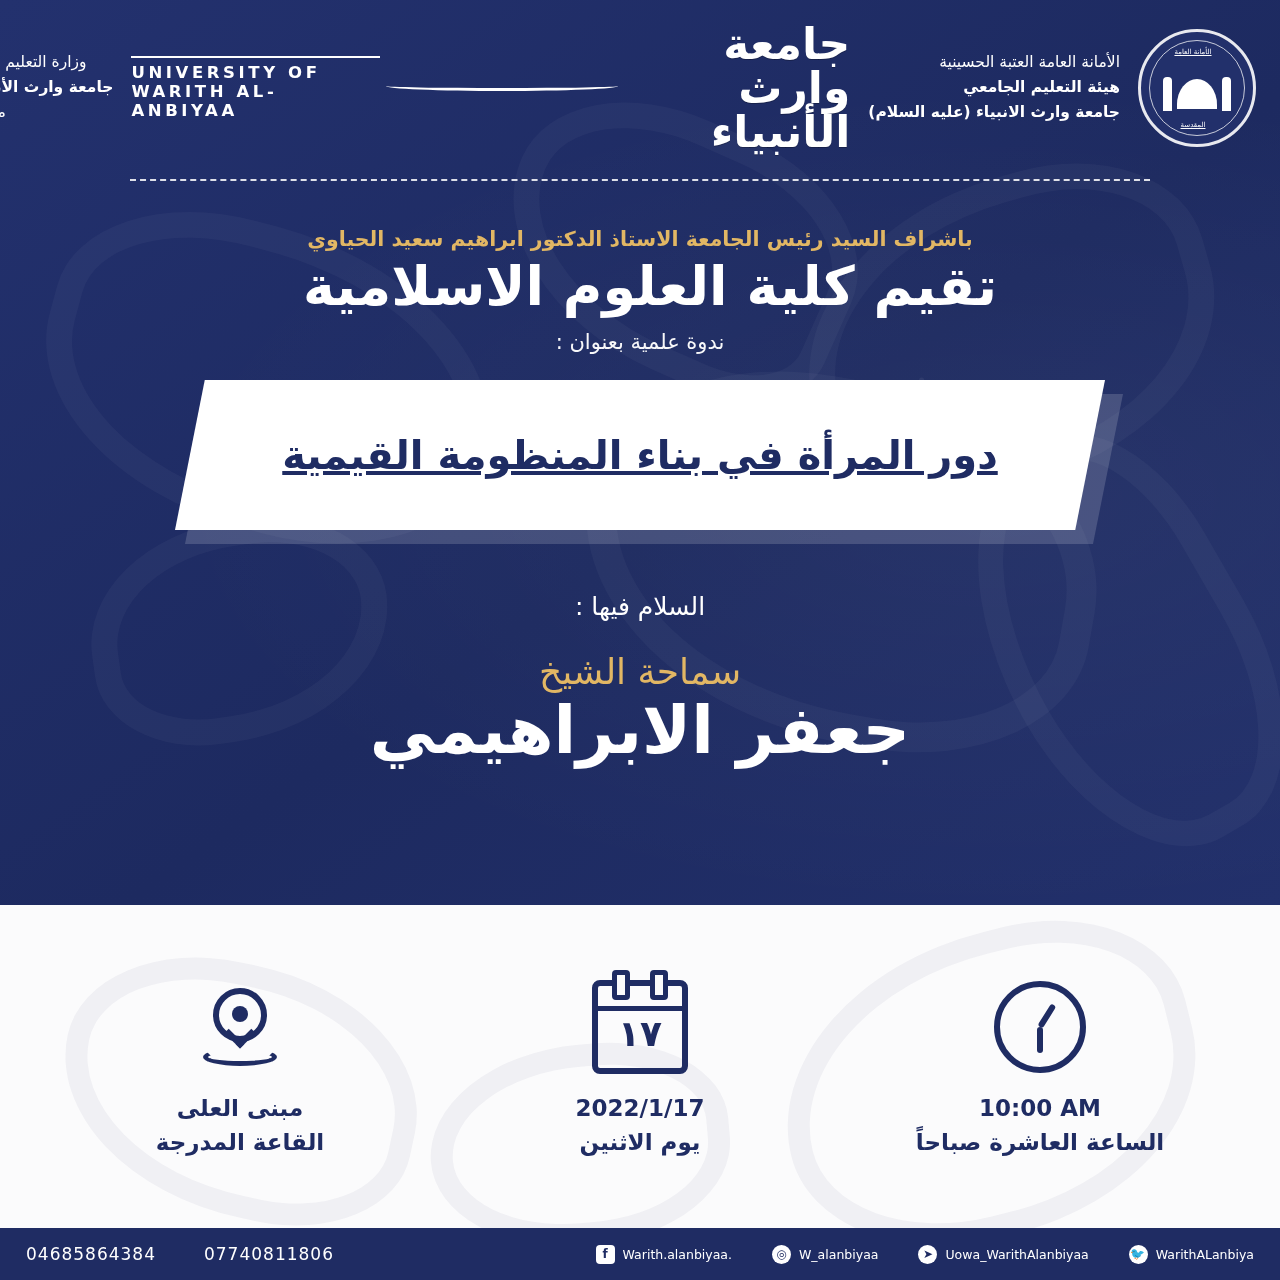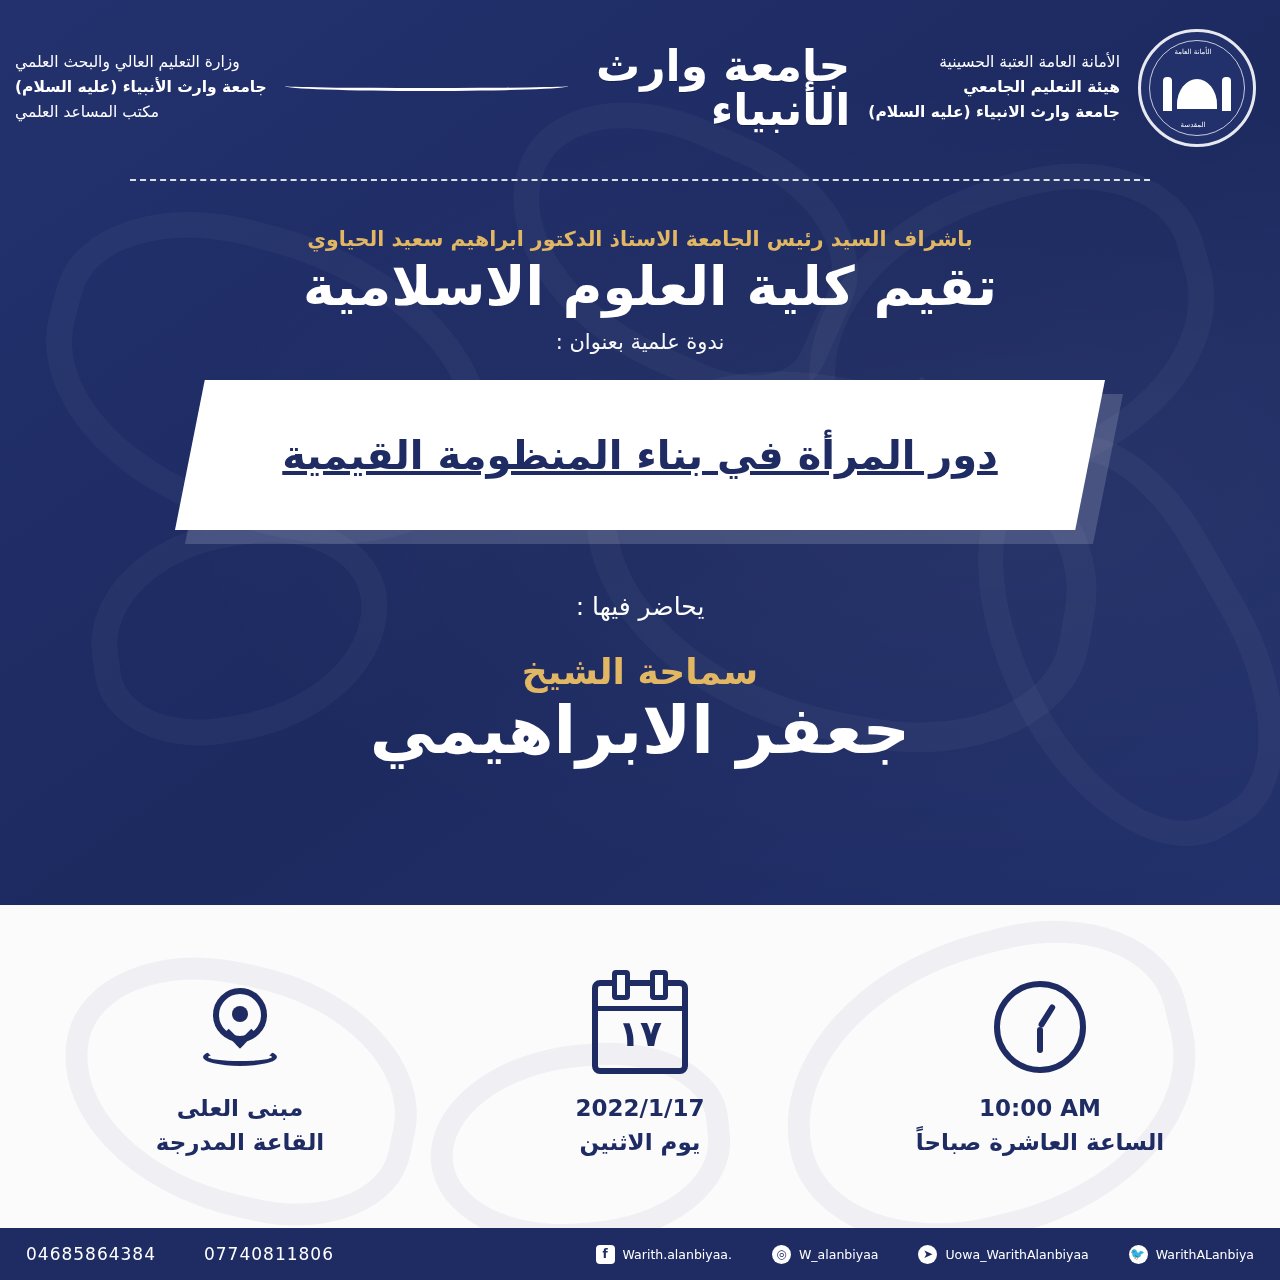--- a/index.html
+++ b/index.html
@@ -58,21 +58,21 @@
   }
   .seal.right { order: 0; }
   .seal-inner {
     width: 96px; height: 96px; border-radius: 50%;
     border: 1px solid rgba(255,255,255,0.75);
     display: flex; align-items: flex-end; justify-content: center;
     position: relative; overflow: hidden;
   }
   .seal-text-top, .seal-text-bot {
     position: absolute; left: 0; right: 8px; text-align: center;
-    color: #fff; font-size: 7px; letter-spacing: .4px;
+    color: #fff; font-size: 7px; letter-spacing: .4px; text-decoration: underline;
   }
   .seal-text-top { top: 7px; }
   .seal-text-bot { bottom: 6px; }
   .dome {
     width: 40px; height: 30px; background: #fff;
     border-radius: 50% 50% 0 0 / 85% 85% 0 0;
     margin-bottom: 26px; position: relative;
   }
   .dome::before, .dome::after {
     content: ""; position: absolute; bottom: -2px;
@@ -167,21 +167,21 @@
     display: flex; align-items: center; justify-content: center;
   }
   .band-title {
     color: #1f2c63; font-size: 40px; font-weight: bold; text-decoration: underline;
   }
 
   .lecturer-label {
     margin-top: 62px; color: #fff; font-size: 25px;
   }
   .lecturer-honor {
-    margin-top: 30px; color: #e2b764; font-size: 36px; font-weight: bold;
+    margin-top: 30px; color: #e2b764; font-size: 36px; font-weight: normal;
   }
   .lecturer-name {
     color: #fff; font-size: 66px; font-weight: bold; letter-spacing: -1px;
   }
 
   
   .white {
     position: relative;
     flex: 1 1 auto;
     background: #fbfbfc;
@@ -301,20 +301,21 @@
 
       <div class="hdr-text hdr-right">
         <div>الأمانة العامة العتبة الحسينية</div>
         <div class="b">هيئة التعليم الجامعي</div>
         <div class="b">جامعة وارث الانبياء (عليه السلام)</div>
       </div>
 
       <div class="brand">
         <div class="brand-ar">جامعة وارث الأنبياء</div>
         <div class="brand-swoosh"></div>
+        <div class="brand-en">UNIVERSITY OF WARITH AL-ANBIYAA</div>
       </div>
 
       <div class="hdr-text hdr-left">
         <div>وزارة التعليم العالي والبحث العلمي</div>
         <div class="b">جامعة وارث الأنبياء (عليه السلام)</div>
         <div>مكتب المساعد العلمي</div>
       </div>
 
       <div class="seal">
         <div class="seal2-inner">
@@ -331,21 +332,21 @@
       <div class="organizer">تقيم كلية العلوم الاسلامية</div>
       <div class="subtitle">ندوة علمية بعنوان :</div>
 
       <div class="title-band">
         <div class="band-shadow"></div>
         <div class="band">
           <div class="band-title">دور المرأة في بناء المنظومة القيمية</div>
         </div>
       </div>
 
-      <div class="lecturer-label">يحاضر فيها :</div>
+      <div class="lecturer-label">السلام فيها :</div>
       <div class="lecturer-honor">سماحة الشيخ</div>
       <div class="lecturer-name">جعفر الابراهيمي</div>
     </div>
   </div>
 
   <div class="white">
     <div class="wm-light wl1"></div>
     <div class="wm-light wl2"></div>
     <div class="wm-light wl3"></div>
 

